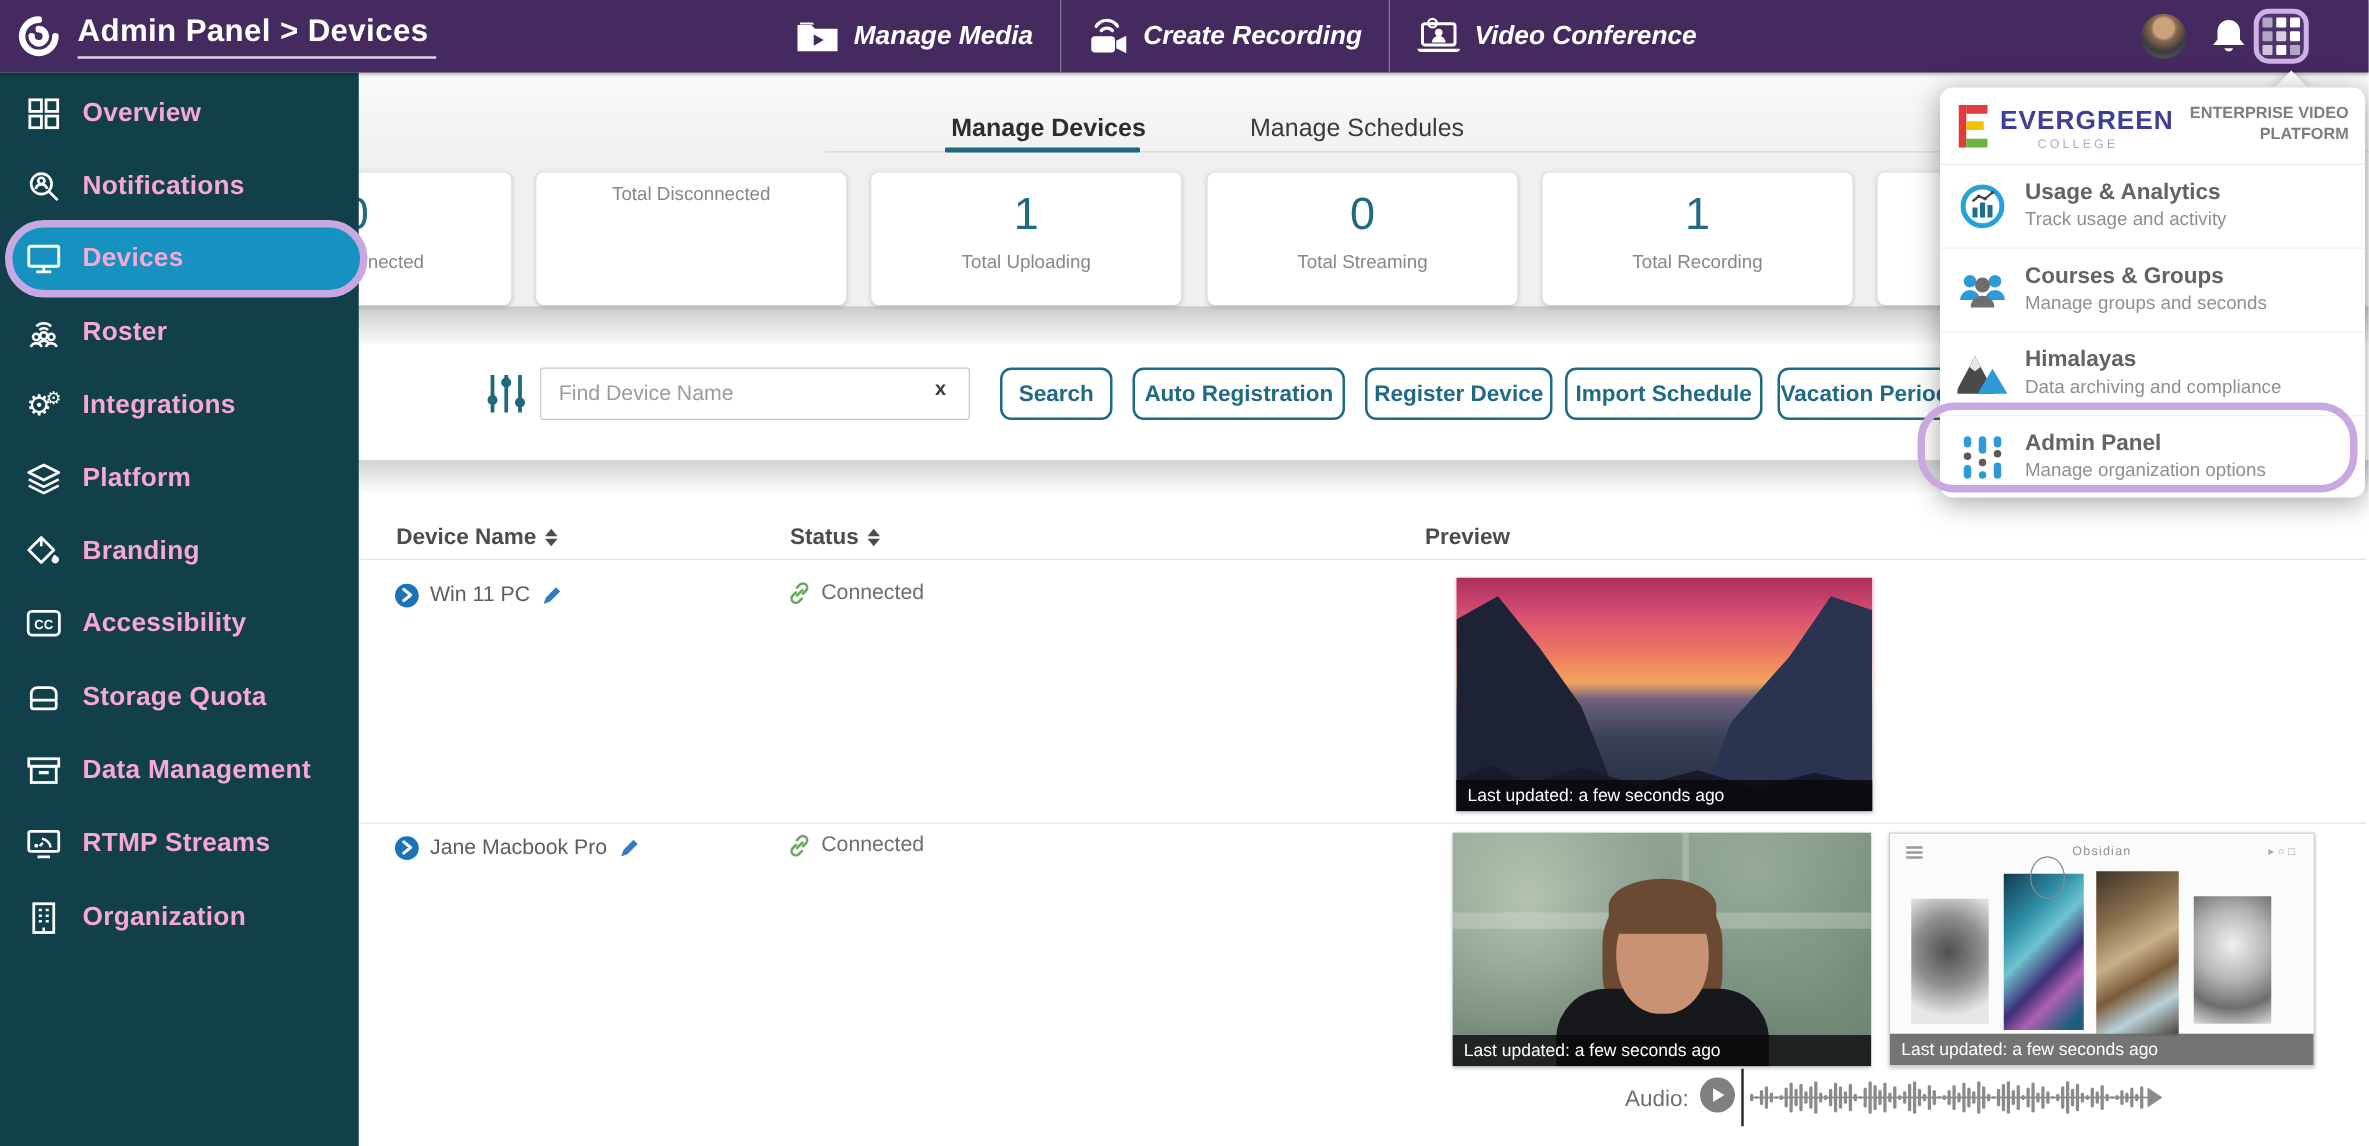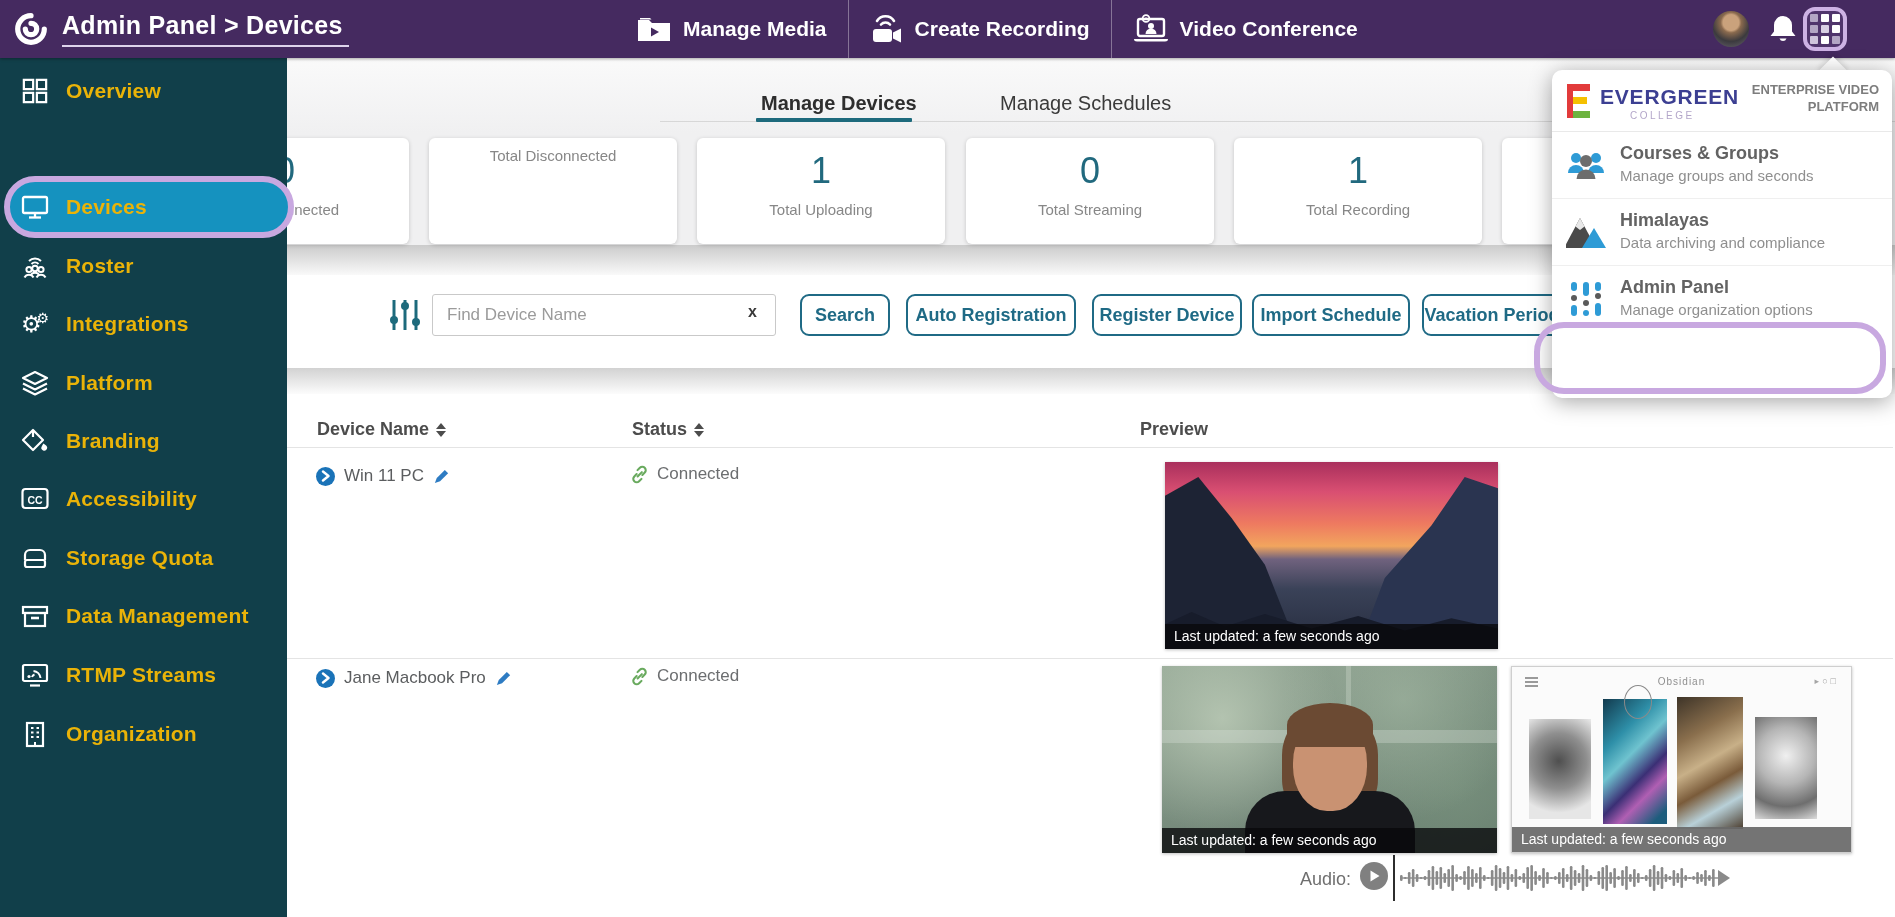--- a/index.html
+++ b/index.html
@@ -3,34 +3,34 @@
 <meta charset="utf-8">
 <style>
   html,body{margin:0;padding:0;width:1895px;height:917px;overflow:hidden;
     font-family:"Liberation Sans","DejaVu Sans",sans-serif;background:#ffffff;position:relative;}
   .abs{position:absolute;}
   
   .topbar{position:absolute;left:0;top:0;width:1895px;height:58px;background:#452a60;z-index:40;box-shadow:0 1px 3px rgba(0,0,0,.35);}
   .crumb{position:absolute;left:62px;top:11px;color:#fff;font-size:25px;font-weight:700;letter-spacing:.3px;
     border-bottom:2px solid #ded4ec;padding:0 6px 5px 0;}
   .tb-actions{position:absolute;left:615px;top:0;height:58px;display:flex;align-items:stretch;}
-  .tb-act{display:flex;align-items:center;gap:11px;padding:0 21px;color:#fff;font-size:21px;font-weight:700;cursor:pointer;}
+  .tb-act{display:flex;align-items:center;gap:11px;padding:0 21px;color:#fff;font-size:21px;font-weight:700;cursor:pointer;font-style:italic;}
   .tb-sep{width:1px;background:rgba(255,255,255,.35);margin:0;}
   .avatar{position:absolute;left:1713px;top:11px;width:36px;height:36px;border-radius:50%;
     background:radial-gradient(circle at 50% 32%,#caa27c 0 26%,#8a6a4e 34%,#3b3a3e 62%,#6a6770 100%);}
   .bellwrap{position:absolute;left:1768px;top:13px;width:32px;height:32px;}
   .appsbtn{position:absolute;left:1803px;top:7px;width:44px;height:44px;border-radius:12px;
     background:#50356c;border:4px solid #cdb2e4;box-sizing:border-box;display:grid;
     grid-template-columns:repeat(3,8px);grid-template-rows:repeat(3,8px);gap:3px;align-content:center;justify-content:center;cursor:pointer;}
   .appsbtn i{display:block;border-radius:1px;}
   
   .sidebar{position:absolute;left:0;top:58px;width:287px;height:859px;background:#113f4a;z-index:30;}
   .side-item{position:absolute;left:0;width:287px;height:50px;cursor:pointer;}
   .side-item .ic{position:absolute;left:18px;top:50%;transform:translateY(-50%);width:34px;height:34px;display:flex;align-items:center;justify-content:center;color:#fff;}
-  .side-item .lbl{position:absolute;left:66px;top:50%;transform:translateY(-50%);color:#eab308;font-size:21px;font-weight:700;letter-spacing:.2px;white-space:nowrap;}
+  .side-item .lbl{position:absolute;left:66px;top:50%;transform:translateY(-50%);color:#f9a8d4;font-size:21px;font-weight:700;letter-spacing:.2px;white-space:nowrap;}
   .devices-pill{position:absolute;left:4px;top:118px;width:290px;height:62px;background:#1592bf;
     border:6px solid #c8a8e0;border-radius:32px;box-sizing:border-box;}
   
   .bg-top{position:absolute;left:0;top:58px;width:1895px;height:187px;background:linear-gradient(#fafafa,#f0f0f1 40%);z-index:1;}
   .band{position:absolute;left:0;width:1895px;z-index:1;}
   .hairline{position:absolute;height:1px;background:#d7d7d7;z-index:2;}
   
   .tab{position:absolute;top:92px;font-size:20px;color:#3a3a3a;z-index:2;cursor:pointer;}
   .tab-underline{position:absolute;top:118px;height:4px;background:#1d6a7c;z-index:3;border-radius:1px;}
   
@@ -341,20 +341,31 @@
       <svg width="26" height="26" viewBox="0 0 28 28" fill="none" stroke="#fff" stroke-width="2.4">
           <rect x="2" y="2" width="10" height="10"></rect>
           <rect x="16" y="2" width="10" height="10"></rect>
           <rect x="2" y="16" width="10" height="10"></rect>
           <rect x="16" y="16" width="10" height="10"></rect>
         </svg>
     </span>
       <span class="lbl">Overview</span>
   </div>
 
+  <div class="side-item" style="top:66px;">
+    <span class="ic">
+      <svg width="27" height="27" viewBox="0 0 28 28" fill="none" stroke="#fff" stroke-width="2.2">
+          <circle cx="11.5" cy="11.5" r="8.5"></circle>
+          <line x1="18" y1="18" x2="25" y2="25"></line>
+          <circle cx="11.5" cy="9" r="2.6"></circle>
+          <path d="M6.8 15.8 a4.8 4.8 0 0 1 9.4 0"></path>
+        </svg>
+    </span>
+      <span class="lbl">Notifications</span>
+  </div>
 
   <div class="side-item" style="top:124px;">
     <span class="ic">
       <svg width="28" height="26" viewBox="0 0 28 26" fill="none" stroke="#fff" stroke-width="2.3">
           <rect x="2" y="3" width="24" height="16" rx="1.5"></rect>
           <line x1="14" y1="19" x2="14" y2="23"></line>
           <line x1="8" y1="23.5" x2="20" y2="23.5"></line>
         </svg>
     </span>
       <span class="lbl">Devices</span>
@@ -539,20 +550,36 @@
       <rect x="8" y="29" width="17" height="7" fill="#6db33f"></rect>
     </svg>
     <div class="brandname">EVERGREEN</div>
     <div class="brandsub">COLLEGE</div>
     <div class="tagline">
       <div>ENTERPRISE VIDEO</div>
       <div>PLATFORM</div>
     </div>
   </div>
 
+  <div class="menu-item">
+    <span class="mi-ic">
+      <svg width="38" height="38" viewBox="0 0 38 38">
+          <circle cx="19" cy="19" r="15.5" fill="none" stroke="#29a0d8" stroke-width="4"></circle>
+          <rect x="11" y="20" width="4" height="8" fill="#1b6f93"></rect>
+          <rect x="17" y="16" width="4" height="12" fill="#1b6f93"></rect>
+          <rect x="23" y="18" width="4" height="10" fill="#1b6f93"></rect>
+          <polyline points="11,15 16,11 21,13 27,8" fill="none" stroke="#444" stroke-width="1.8"></polyline>
+          <circle cx="16" cy="11" r="1.4" fill="#444"></circle>
+          <circle cx="21" cy="13" r="1.4" fill="#444"></circle>
+          <circle cx="27" cy="8" r="1.4" fill="#444"></circle>
+        </svg>
+    </span>
+    <div class="mi-title">Usage &amp; Analytics</div>
+    <div class="mi-desc">Track usage and activity</div>
+  </div>
 
   <div class="menu-item">
     <span class="mi-ic">
       <svg width="40" height="36" viewBox="0 0 40 36">
           <circle cx="10" cy="11" r="5" fill="#2e9bd6"></circle>
           <path d="M2 26 a8 8 0 0 1 16 0 Z" fill="#2e9bd6"></path>
           <circle cx="30" cy="11" r="5" fill="#2e9bd6"></circle>
           <path d="M22 26 a8 8 0 0 1 16 0 Z" fill="#2e9bd6"></path>
           <circle cx="20" cy="14" r="6" fill="#6d6d6d"></circle>
           <path d="M10.5 32 a9.5 9.5 0 0 1 19 0 Z" fill="#6d6d6d"></path>

